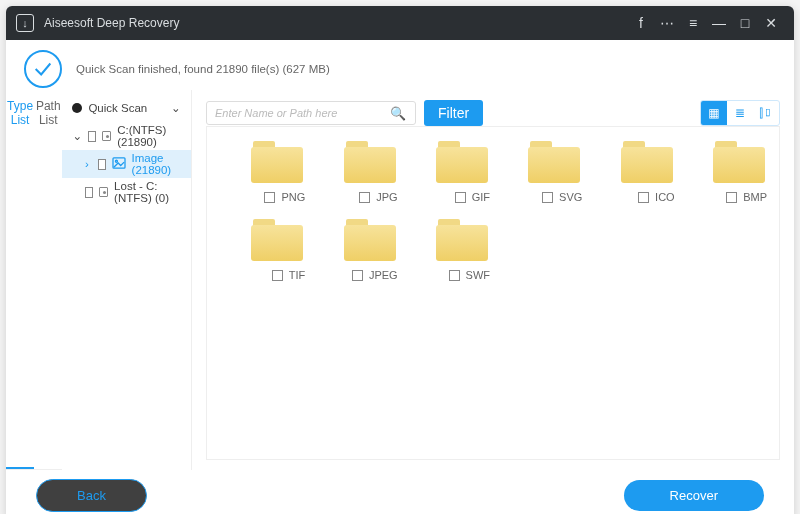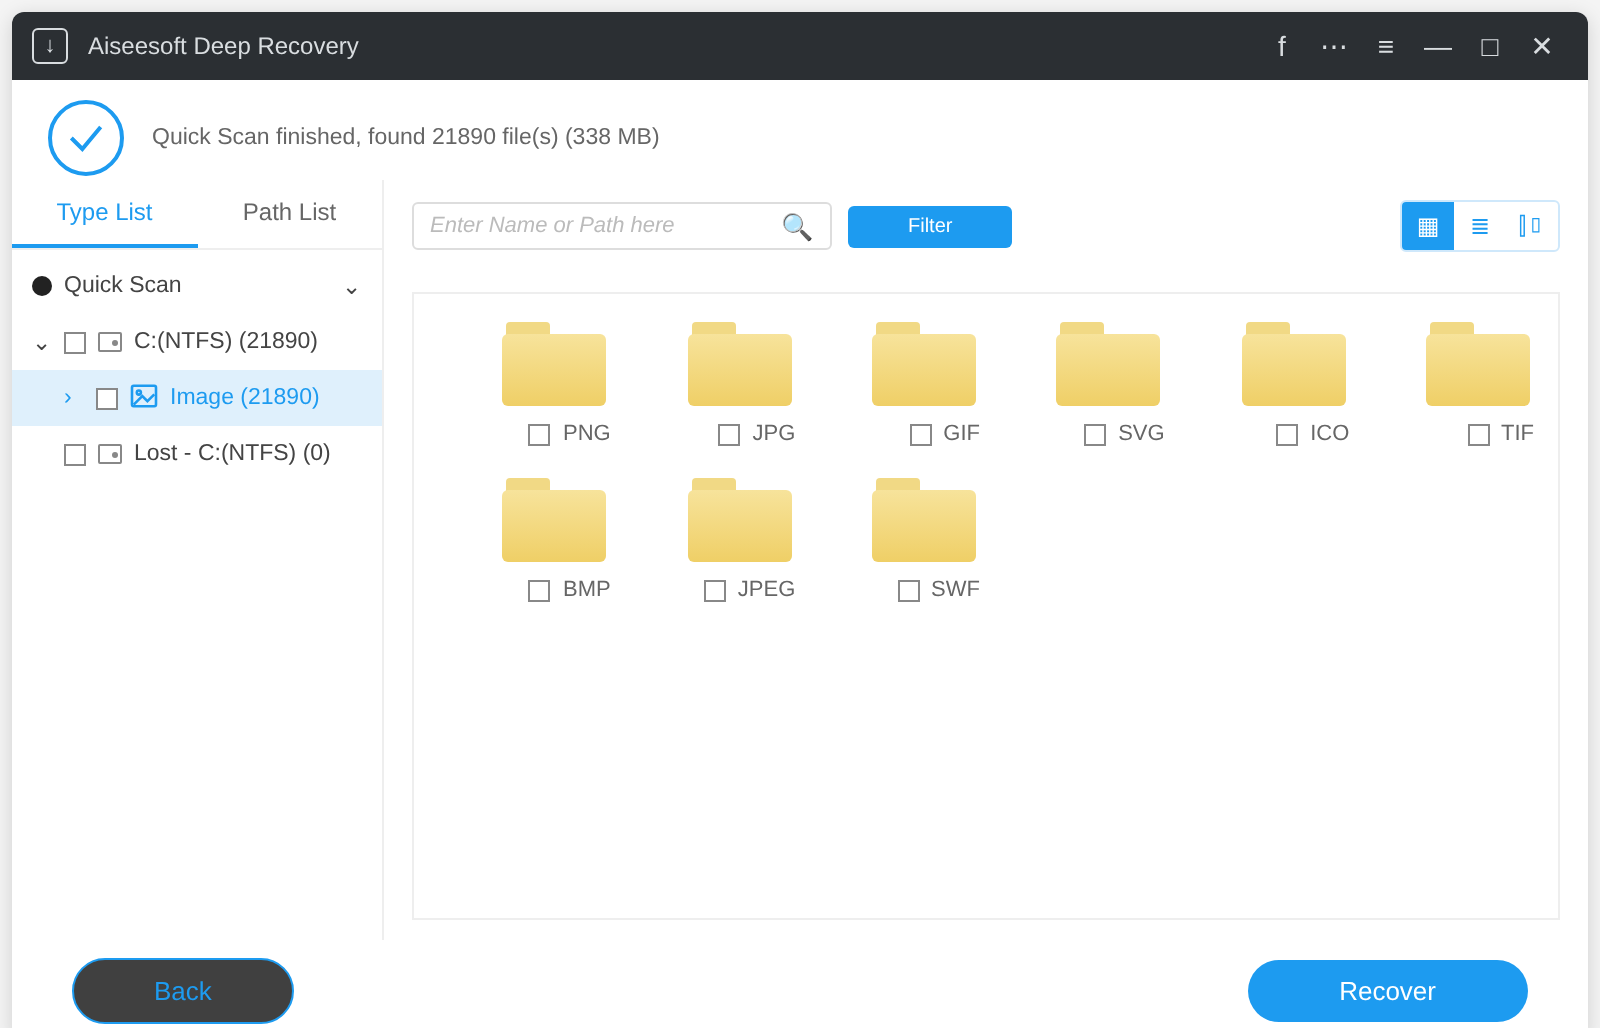--- a/index.html
+++ b/index.html
@@ -9,42 +9,42 @@
 .titlebar .logo{width:18px;height:18px;border:1.5px solid #d9dde0;border-radius:3px;display:flex;align-items:center;justify-content:center;margin-right:10px;font-size:11px;line-height:1}
 .titlebar .spacer{flex:1}
 .titlebar .tbtn{width:26px;text-align:center;font-size:14px;color:#d9dde0;cursor:pointer}
 .scanband{display:flex;align-items:center;padding:10px 18px 2px 18px;gap:14px}
 .check-circle{width:38px;height:38px;border:2px solid #1d9bf0;border-radius:50%;display:flex;align-items:center;justify-content:center}
 .check-circle svg{width:22px;height:22px;stroke:#1d9bf0;stroke-width:2.2;fill:none}
 .scan-msg{font-size:11.5px;color:#666;line-height:1.6}
 .scan-msg .link{color:#1d9bf0;text-decoration:underline;cursor:pointer}
 .deep-scan{margin-left:auto;border:1px solid #1d9bf0;color:#1d9bf0;background:#fff;border-radius:16px;padding:5px 18px;font-size:12px;cursor:pointer}
 .body{flex:1;display:flex;min-height:0}
-.sidebar{width:186px;border-right:1px solid #eee;display:flex;flex-direction:column}
+.sidebar{width:186px;border-right:1px solid #eee;display:flex;flex-direction:row}
 .tabs{display:flex;border-bottom:1px solid #eee}
 .tab{flex:1;text-align:center;padding:9px 0;font-size:12px;color:#666;cursor:pointer}
 .tab.active{color:#1d9bf0;border-bottom:2px solid #1d9bf0}
 .treelist{padding-top:4px;font-size:11.5px;color:#444}
 .row{display:flex;align-items:center;height:28px;padding:0 10px;gap:6px;cursor:pointer}
 .row.section{font-weight:400}
 .row .chev{width:10px;display:inline-block}
 .row.selected{background:#dff0fc;color:#1d9bf0}
 .row .ind{width:10px}
 .cb{width:11px;height:11px;border:1px solid #888;display:inline-block;background:#fff}
 .drive-ic{width:12px;height:10px;border:1px solid #888;border-radius:1px;position:relative;display:inline-block}
 .drive-ic:after{content:"";position:absolute;right:1px;top:3px;width:3px;height:3px;background:#888;border-radius:50%}
 .dot{width:10px;height:10px;border-radius:50%;background:#222;display:inline-block}
 .img-ic svg{width:14px;height:12px;stroke:#1d9bf0;fill:none;stroke-width:1.5}
-.content{flex:1;display:flex;flex-direction:column;padding:10px 14px;gap:20px}
+.content{flex:1;display:flex;flex-direction:column;padding:10px 14px;gap:0}
 .toolbar{display:flex;gap:8px;align-items:center}
 .search{flex:0 0 210px;height:24px;border:1px solid #ddd;border-radius:3px;display:flex;align-items:center;padding:0 8px;gap:6px;background:#fff}
 .search input{border:none;outline:none;font-size:11px;flex:1;color:#555;font-style:italic;background:transparent}
 .search input::placeholder{color:#bbb}
 .search .mag{color:#bbb;font-size:13px}
-.filter-btn{background:#1d9bf0;color:#fff;border:none;border-radius:3px;font-size:10px;padding:5px 30px;cursor:pointer}
+.filter-btn{background:#1d9bf0;color:#fff;border:none;border-radius:3px;font-size:14px;padding:5px 14px;cursor:pointer}
 .view-toggle{margin-left:auto;display:flex;border:1px solid #cfe8fb;border-radius:3px;overflow:hidden}
 .view-toggle .vb{width:26px;height:24px;display:flex;align-items:center;justify-content:center;font-size:12px;color:#1d9bf0;cursor:pointer}
 .view-toggle .vb.active{background:#1d9bf0;color:#fff}
 .grid-wrap{flex:1;border:1px solid #eee;padding:12px}
 .grid{display:grid;grid-template-columns:repeat(6,1fr);gap-row:10px;column-gap:6px;row-gap:14px}
 .item{display:flex;flex-direction:column;align-items:flex-end;gap:6px}
 .folder{width:56px;height:46px;position:relative}
 .folder:before{content:"";position:absolute;top:2px;left:4px;width:22px;height:8px;background:#f1d985;border-radius:2px 2px 0 0}
 .folder:after{content:"";position:absolute;top:8px;left:2px;right:2px;bottom:2px;background:linear-gradient(#f7e39b,#efcf66);border-radius:3px}
 .flabel{display:flex;align-items:center;gap:6px;font-size:11px;color:#666}
@@ -70,21 +70,21 @@
     <span class="tbtn">✕</span>
   </div>
 
   <div class="scanband">
     <span class="check-circle">
       <svg viewBox="0 0 24 24">
           <polyline points="4 12 10 18 20 6"></polyline>
         </svg>
     </span>
     <div class="scan-msg">
-      <div>Quick Scan finished, found 21890 file(s) (338 MB)</div>
+      <div>Quick Scan finished, found 21890 file(s) (627 MB)</div>
     </div>
   </div>
 
   <div class="body">
 
     <div class="sidebar">
       <div class="tabs">
         <div class="tab active">Type List</div>
         <div class="tab">Path List</div>
       </div>
@@ -169,28 +169,28 @@
               <div class="folder"></div>
               <div class="flabel">
                 <span class="cb"></span>
                 <span>ICO</span>
               </div>
             </div>
             <div class="item">
               <div class="folder"></div>
               <div class="flabel">
                 <span class="cb"></span>
+                <span>BMP</span>
+              </div>
+            </div>
+            <div class="item">
+              <div class="folder"></div>
+              <div class="flabel">
+                <span class="cb"></span>
                 <span>TIF</span>
-              </div>
-            </div>
-            <div class="item">
-              <div class="folder"></div>
-              <div class="flabel">
-                <span class="cb"></span>
-                <span>BMP</span>
               </div>
             </div>
             <div class="item">
               <div class="folder"></div>
               <div class="flabel">
                 <span class="cb"></span>
                 <span>JPEG</span>
               </div>
             </div>
             <div class="item">

